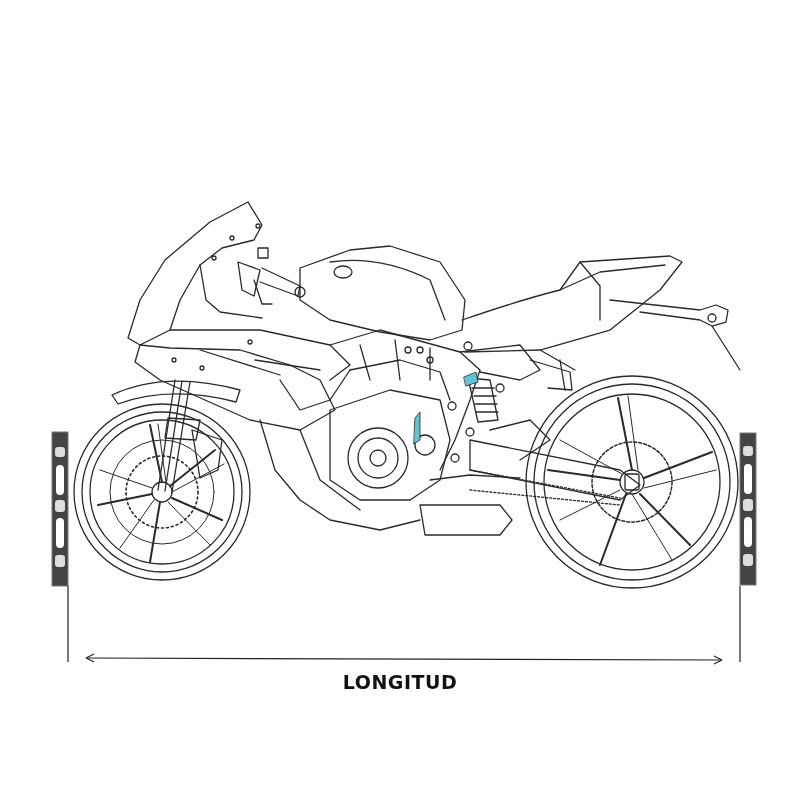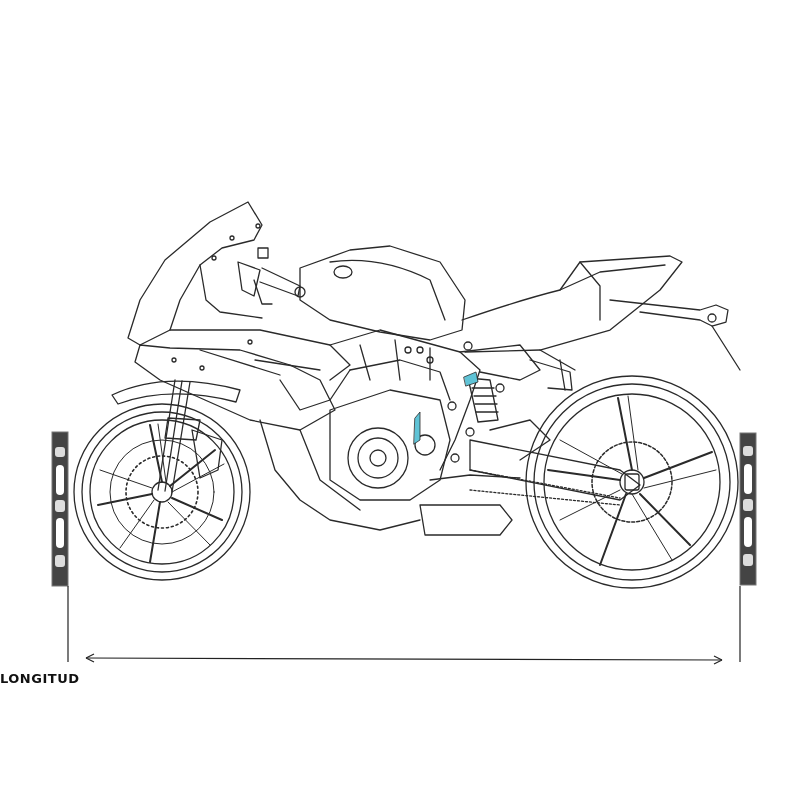--- a/index.html
+++ b/index.html
@@ -1,20 +1,20 @@
 <!DOCTYPE html>
 <html><head>
   <meta charset="utf-8">
   <style>
     html, body { margin: 0; padding: 0; background: #ffffff; }
     body { width: 800px; height: 800px; position: relative; overflow: hidden; font-family: "DejaVu Sans", sans-serif; }
     #stage { position: absolute; left: 0; top: 0; width: 800px; height: 800px; }
     .dim-label {
-      position: absolute; left: 0; width: 800px; top: 671px; text-align: left;
-      font-family: "DejaVu Sans", sans-serif; font-weight: bold; font-size: 13px; letter-spacing: 0.5px; color: #111;
+      position: absolute; left: 0; width: 800px; top: 671px; text-align: center;
+      font-family: "DejaVu Sans", sans-serif; font-weight: bold; font-size: 19px; letter-spacing: 0.5px; color: #111;
     }
   </style>
 </head>
 <body>
 
 <svg id="stage" viewBox="0 0 800 800" xmlns="http://www.w3.org/2000/svg">
   <g fill="none" stroke="#2a2a2a" stroke-width="1.3" stroke-linejoin="round" stroke-linecap="round">
 
     <g>
       <circle cx="162" cy="492" r="88"></circle>

